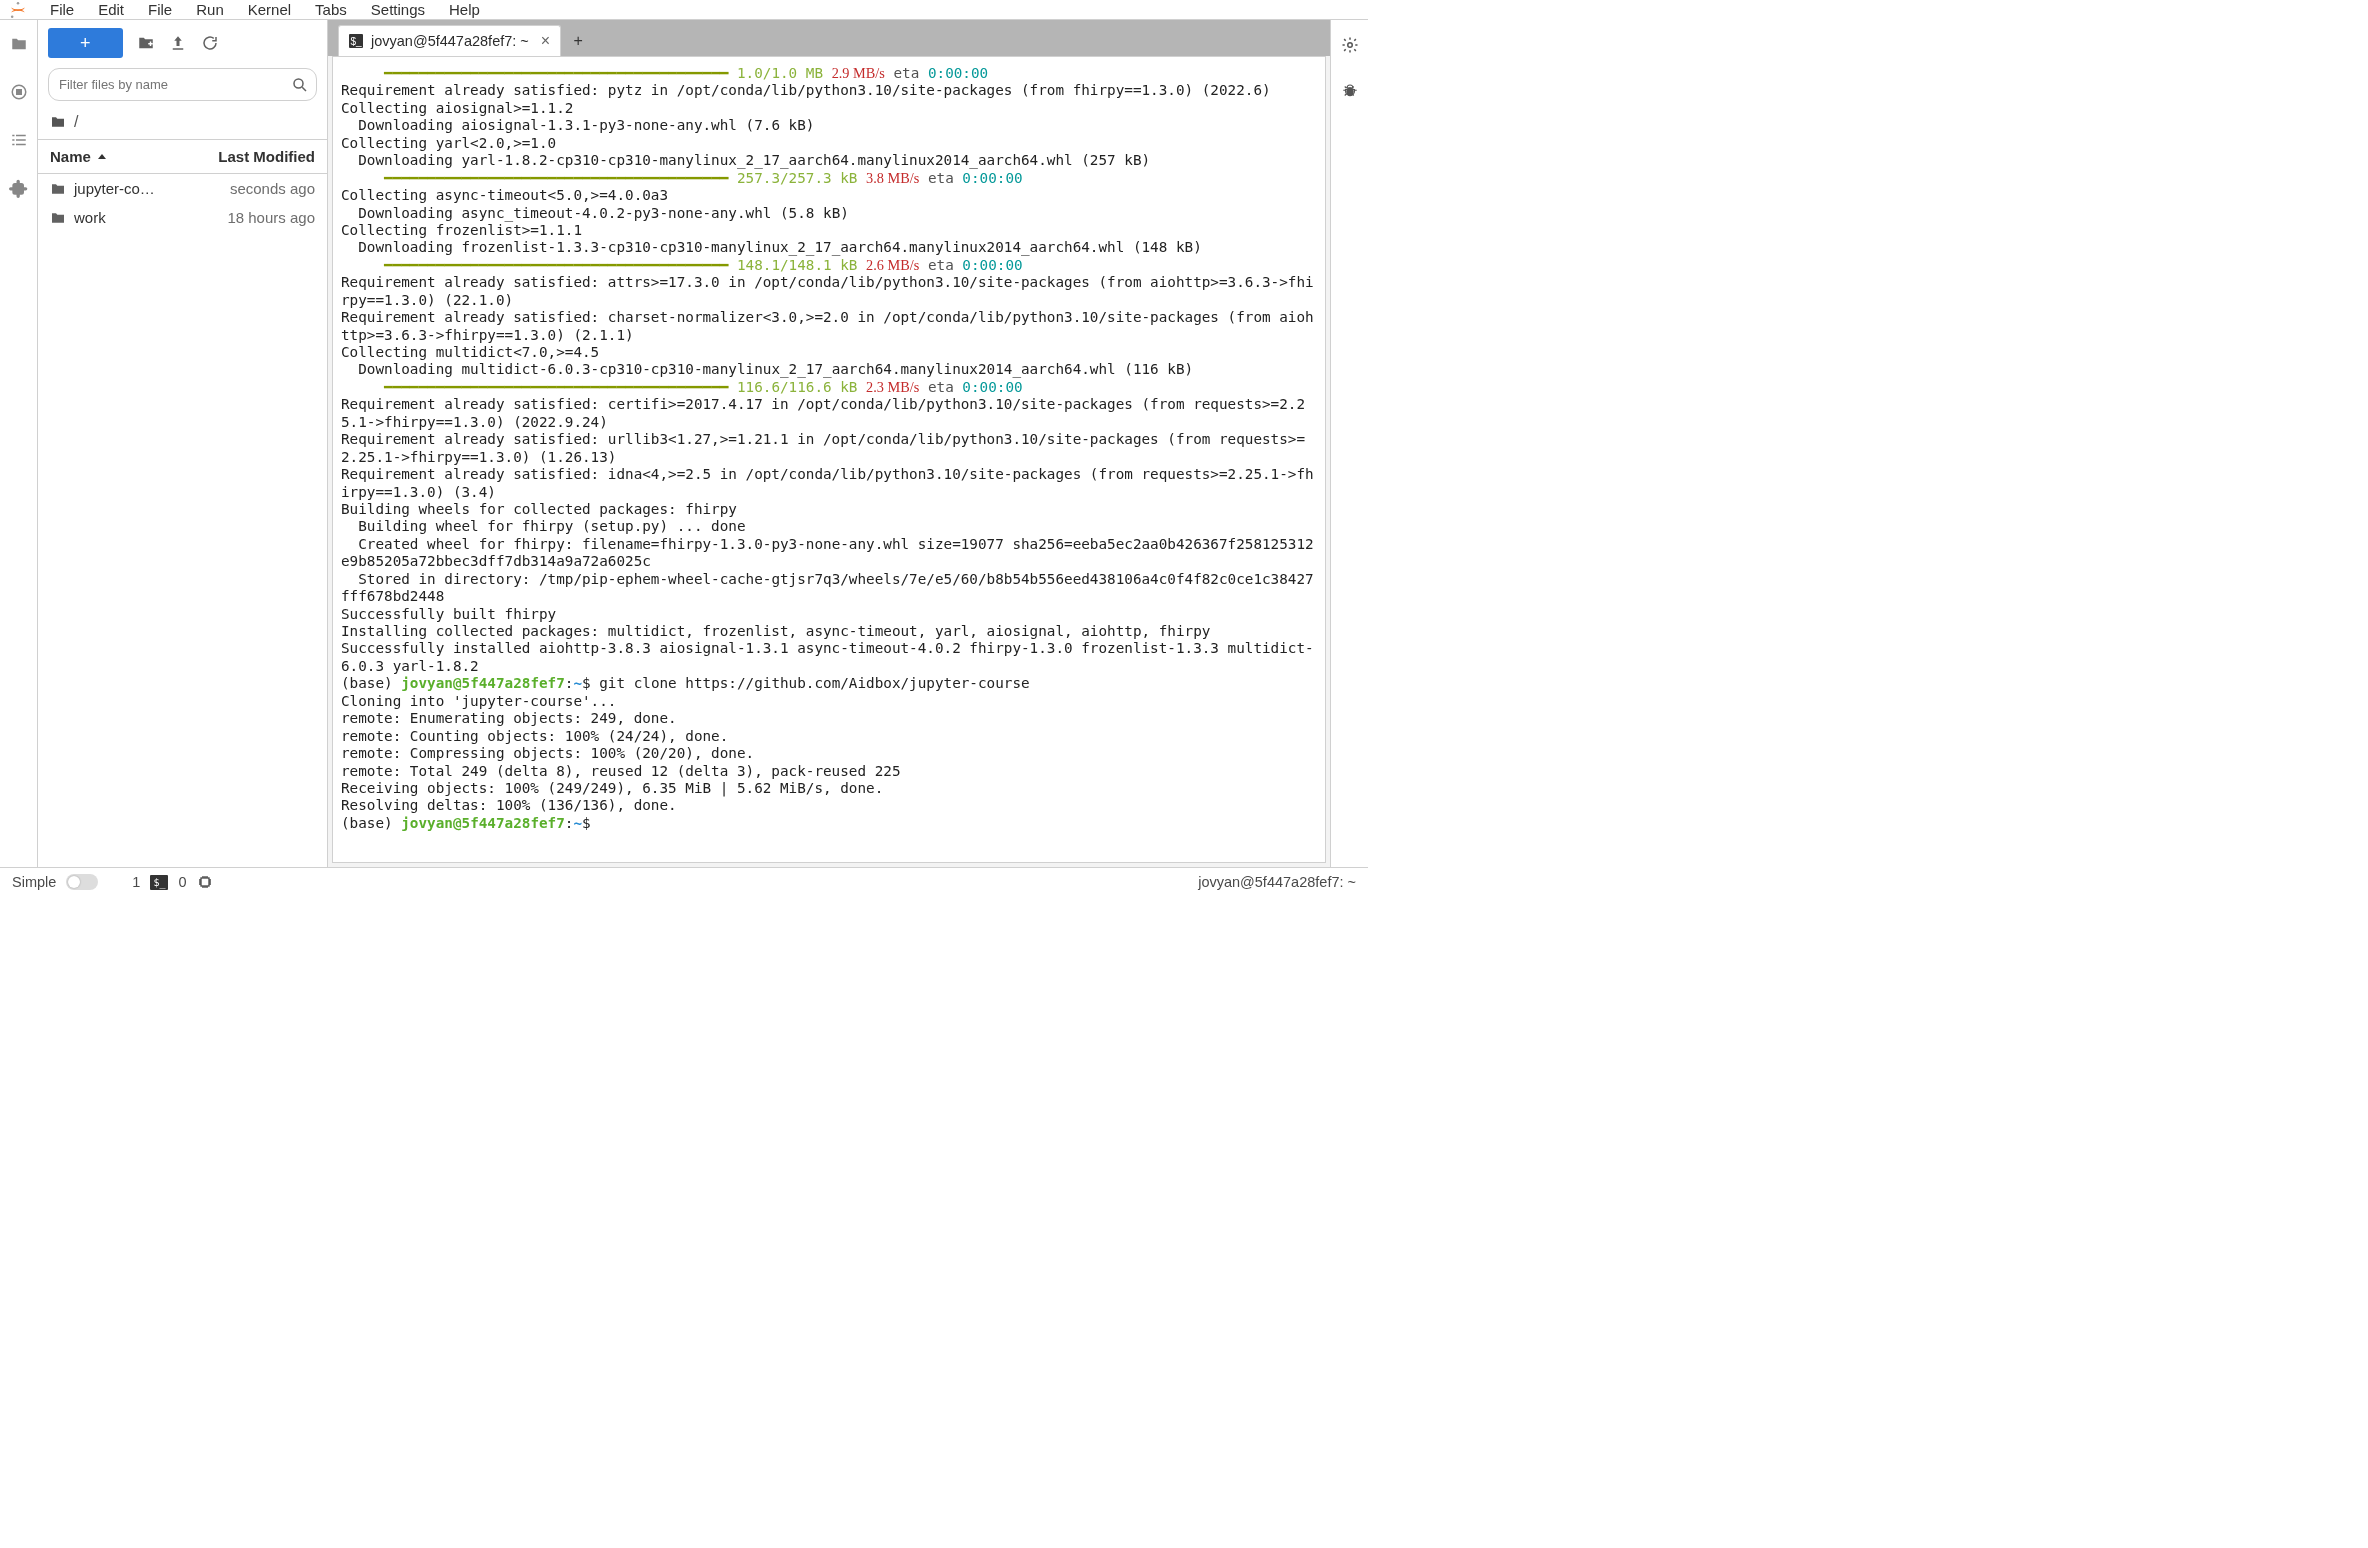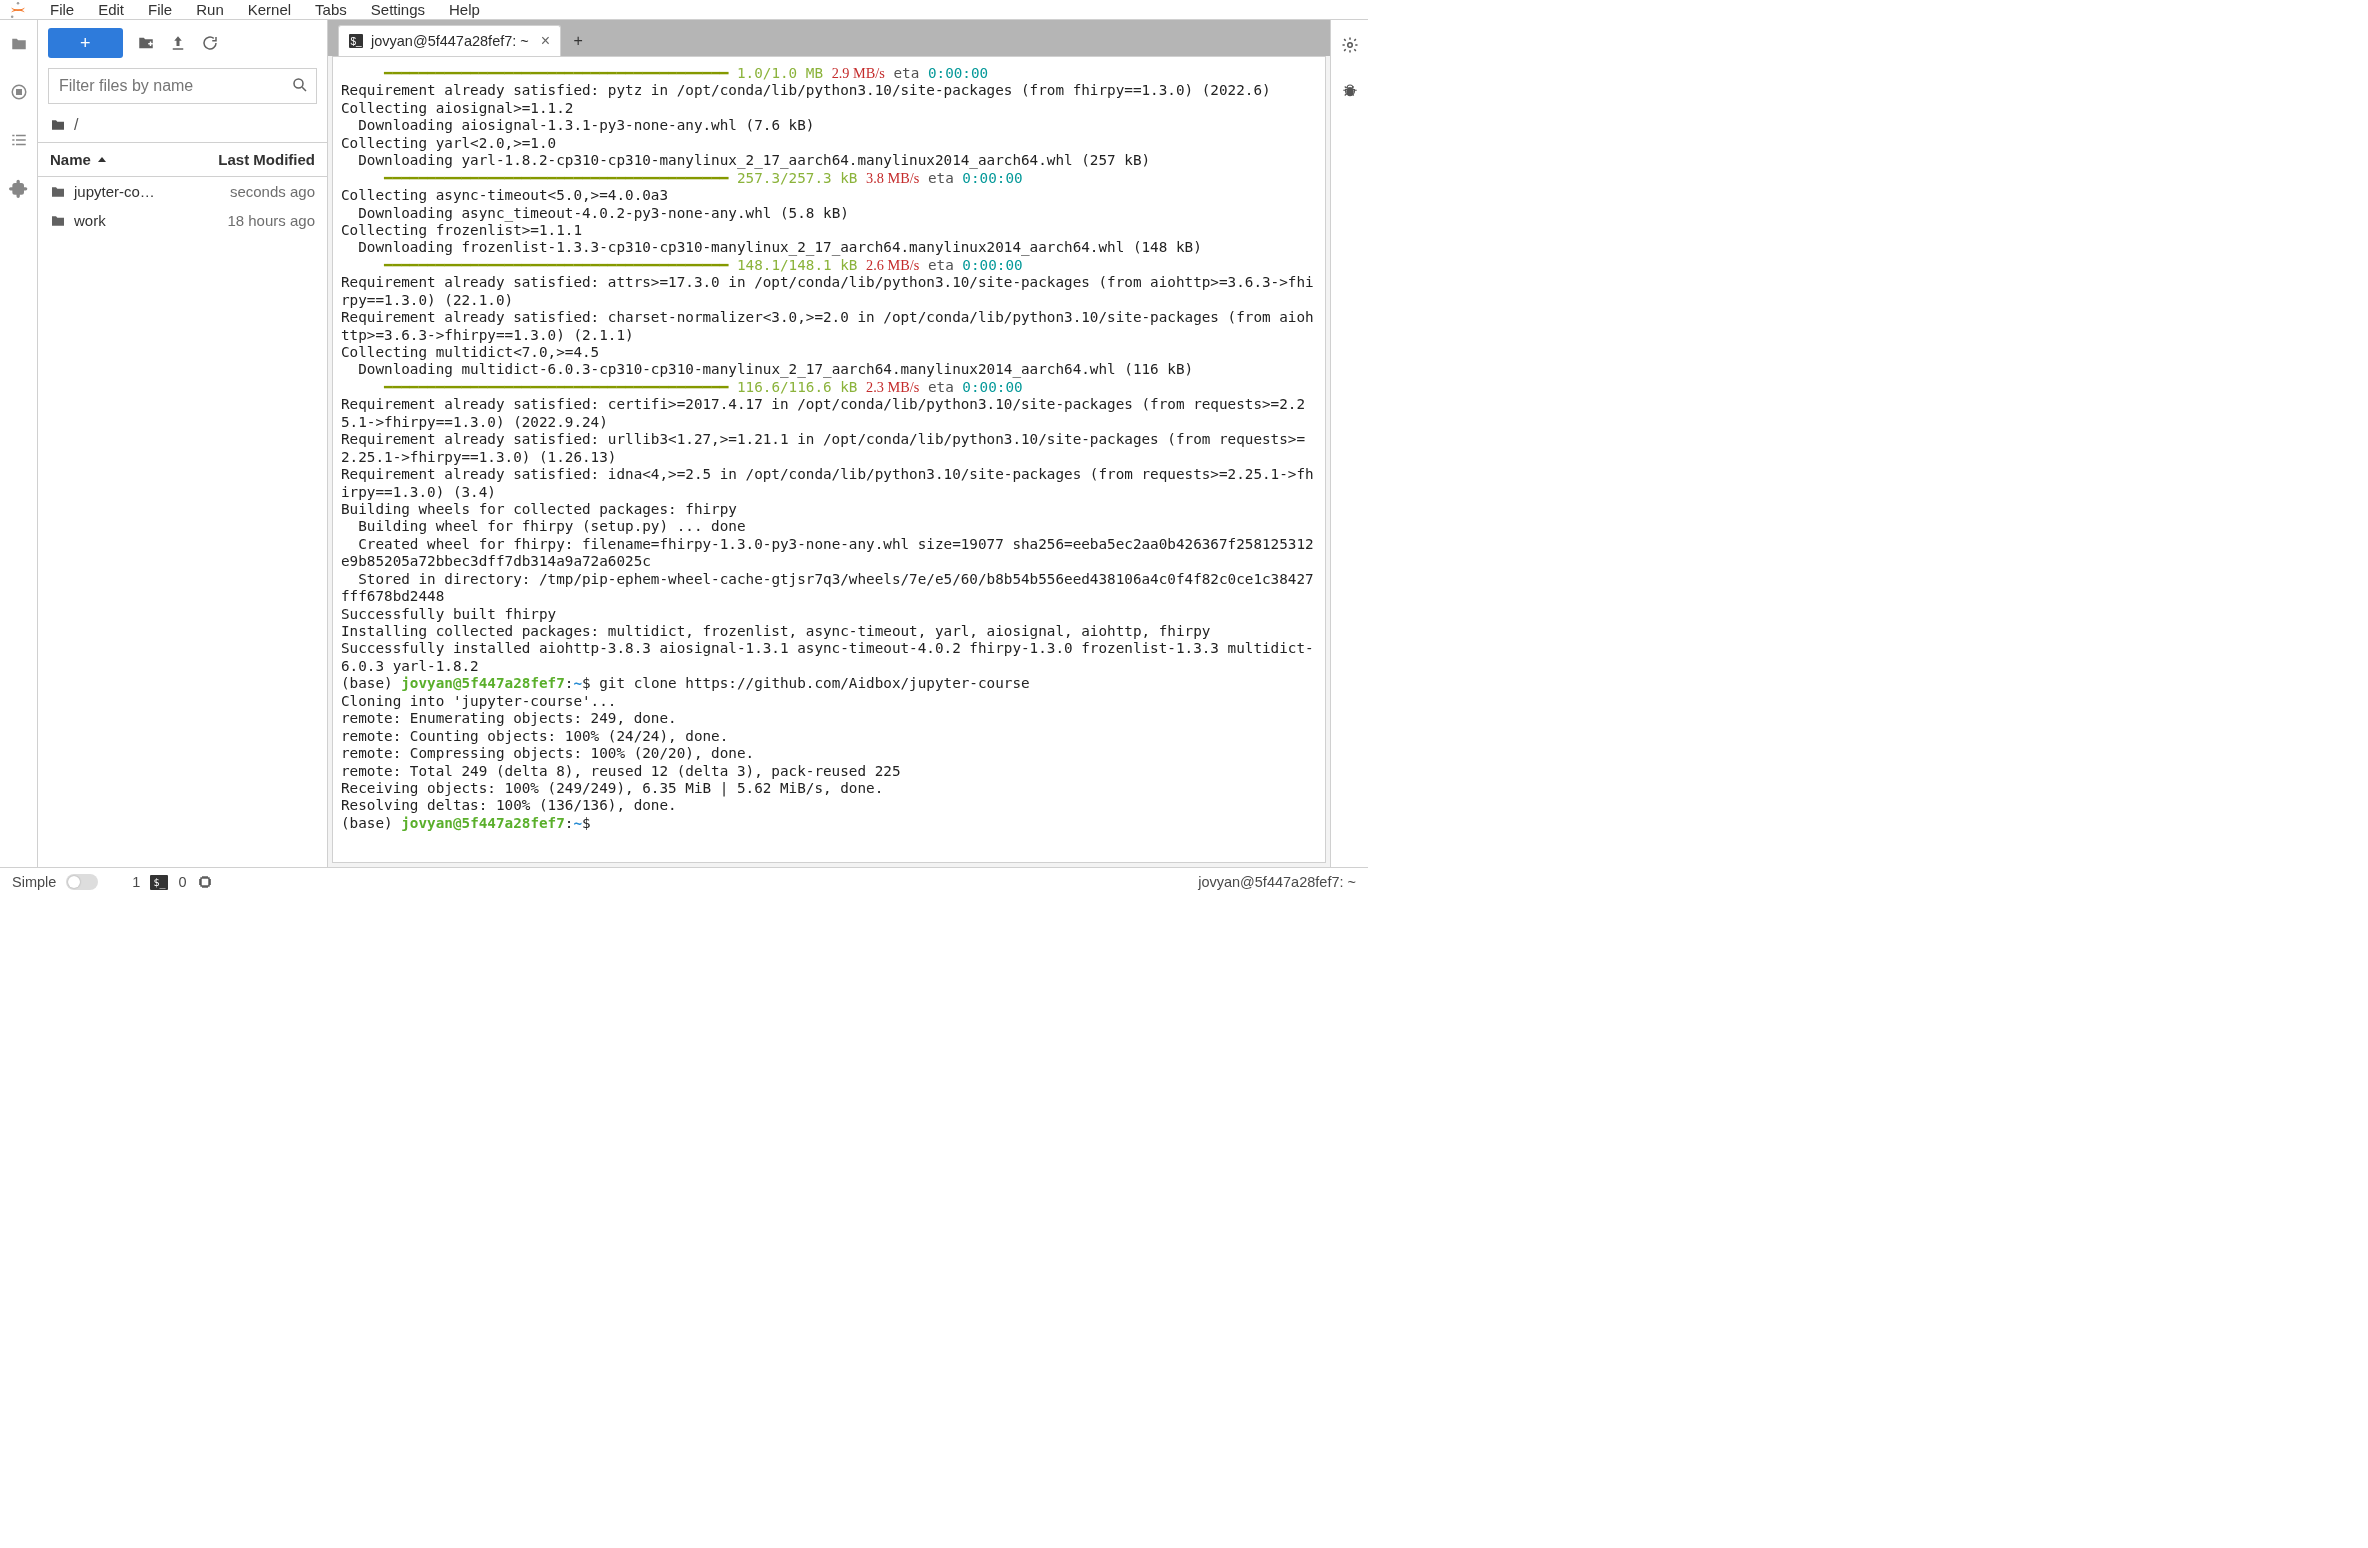--- a/index.html
+++ b/index.html
@@ -32,21 +32,21 @@
   .activity .aicon{width:20px;height:20px;opacity:.7;display:flex;align-items:center;justify-content:center;}
   .aicon svg{width:18px;height:18px;}
   .aicon.small svg{width:20px;height:20px;}
 
   
   .filepanel{width:290px;border-right:1px solid var(--border);display:flex;flex-direction:column;}
   .toolbar{display:flex;align-items:center;gap:14px;padding:8px 10px 4px;}
   .newbtn{background:var(--blue);color:#fff;border:none;border-radius:3px;padding:6px 32px;font-size:18px;line-height:1;}
   .ticon{width:18px;height:18px;color:#616161;display:inline-flex;}
   .searchwrap{margin:6px 10px 6px;position:relative;}
-  .searchwrap input{width:100%;padding:8px 34px 8px 10px;border:1px solid var(--border);border-radius:0;font-size:16px;}
+  .searchwrap input{width:100%;padding:8px 34px 8px 10px;border:1px solid var(--border);border-radius:11px;font-size:13px;}
   .searchwrap .sicon{position:absolute;right:8px;top:8px;color:#616161;}
   .crumb{padding:6px 12px 8px;border-bottom:1px solid var(--border);display:flex;align-items:center;gap:8px;color:#555;}
   .filetable{flex:1;overflow:auto;}
   .filehead{display:flex;justify-content:space-between;padding:8px 12px;border-bottom:1px solid var(--border);font-weight:600;font-size:15px;}
   .filehead .name{display:flex;align-items:center;gap:6px;}
   .filerow{display:flex;justify-content:space-between;padding:6px 12px;align-items:center;font-size:15px;}
   .filerow .fn{display:flex;align-items:center;gap:8px;white-space:nowrap;overflow:hidden;text-overflow:ellipsis;}
   .filerow .fm{color:#6e6e6e;white-space:nowrap;}
 
   

